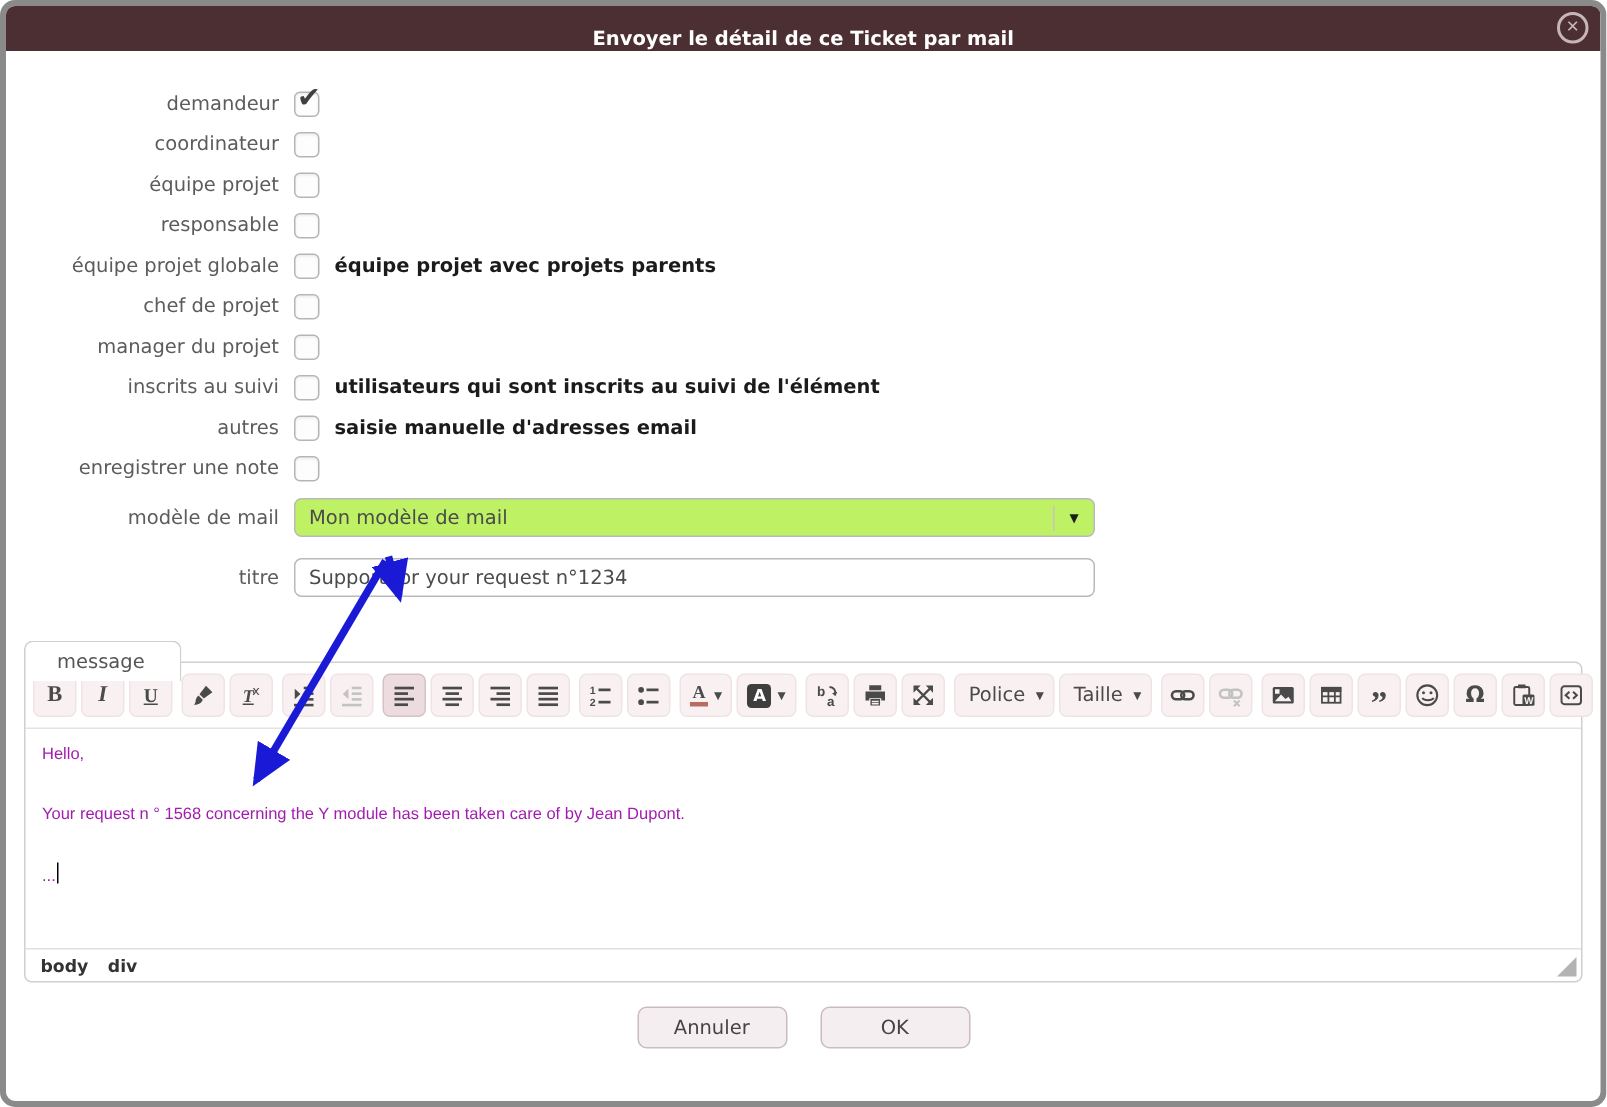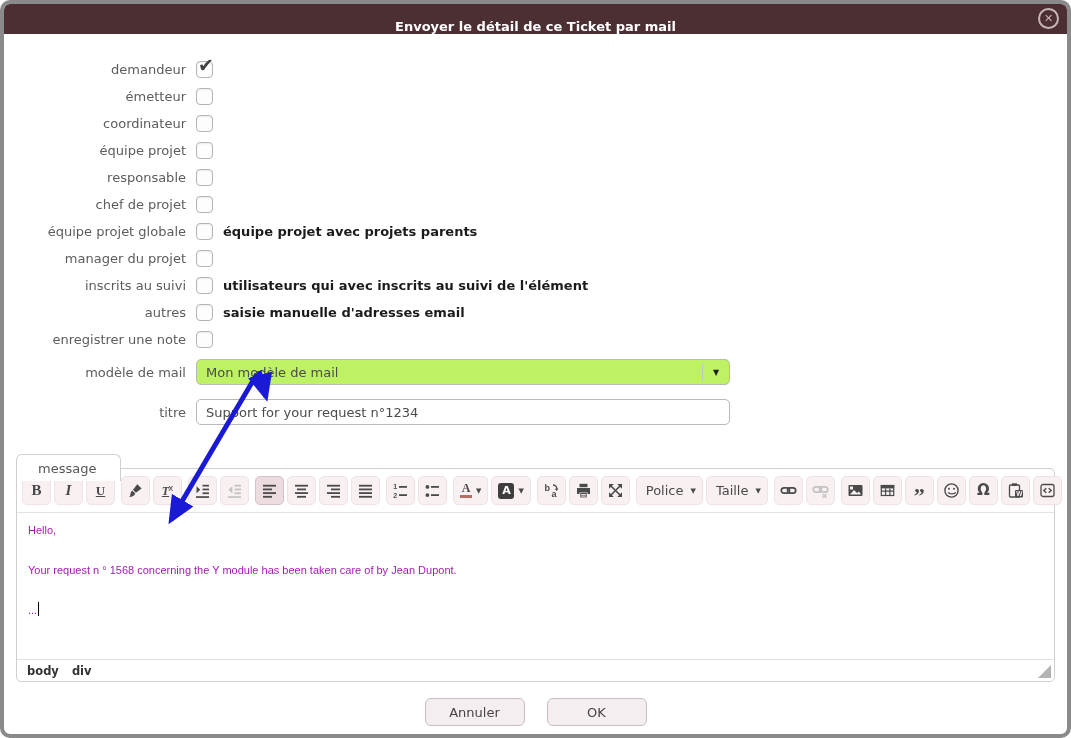--- a/index.html
+++ b/index.html
@@ -92,52 +92,48 @@
     <button class="close-btn">✕</button>
   </div>
 
   <div class="form-rows">
     <div id="recipient-rows">
         <div class="row">
           <span class="row-label">demandeur</span>
           <span class="cbx checked"></span>
         </div>
         <div class="row">
-          <span class="row-label">émetteur</span>
-          <span class="cbx"></span>
-        </div>
-        <div class="row">
           <span class="row-label">coordinateur</span>
           <span class="cbx"></span>
         </div>
         <div class="row">
           <span class="row-label">équipe projet</span>
           <span class="cbx"></span>
         </div>
         <div class="row">
           <span class="row-label">responsable</span>
           <span class="cbx"></span>
         </div>
         <div class="row">
+          <span class="row-label">équipe projet globale</span>
+          <span class="cbx"></span>
+          <span class="row-desc">équipe projet avec projets parents</span>
+        </div>
+        <div class="row">
           <span class="row-label">chef de projet</span>
           <span class="cbx"></span>
         </div>
         <div class="row">
-          <span class="row-label">équipe projet globale</span>
-          <span class="cbx"></span>
-          <span class="row-desc">équipe projet avec projets parents</span>
-        </div>
-        <div class="row">
           <span class="row-label">manager du projet</span>
           <span class="cbx"></span>
         </div>
         <div class="row">
           <span class="row-label">inscrits au suivi</span>
           <span class="cbx"></span>
-          <span class="row-desc">utilisateurs qui avec inscrits au suivi de l'élément</span>
+          <span class="row-desc">utilisateurs qui sont inscrits au suivi de l'élément</span>
         </div>
         <div class="row">
           <span class="row-label">autres</span>
           <span class="cbx"></span>
           <span class="row-desc">saisie manuelle d'adresses email</span>
         </div>
         <div class="row">
           <span class="row-label">enregistrer une note</span>
           <span class="cbx"></span>
         </div>

